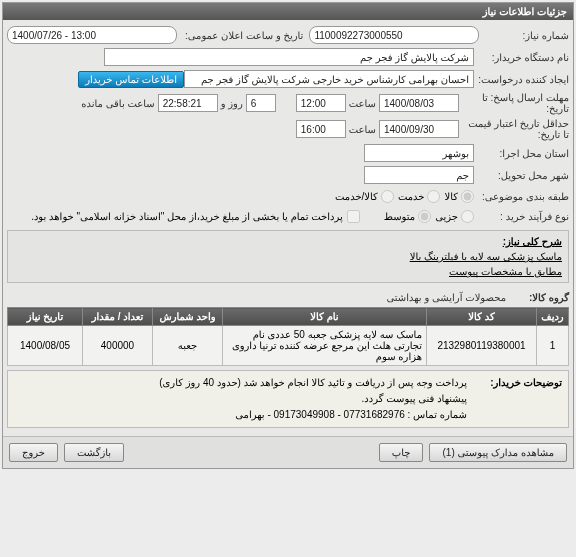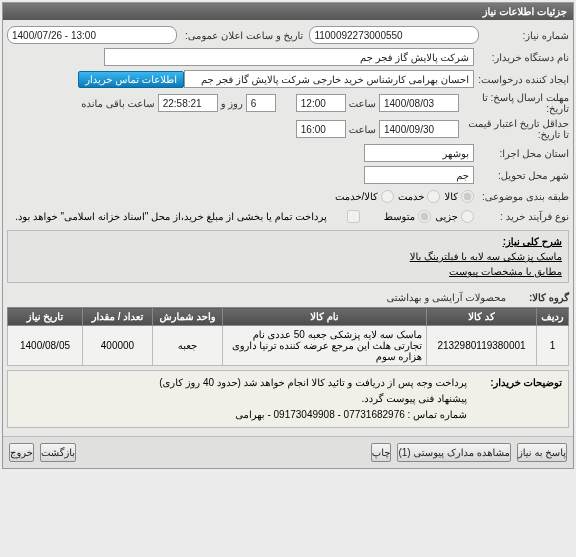--- a/index.html
+++ b/index.html
@@ -78,21 +78,21 @@
   color: #fff;
   border: 1px solid #0a6a9e;
   padding: 2px 6px;
   font-size: 10px;
   border-radius: 2px;
   cursor: pointer;
 }
 .chk {
   display: inline-flex;
   align-items: center;
-  gap: 20px;
+  gap: 4px;
   font-size: 10px;
 }
 .desc-box {
   background: #e4e4e2;
   border: 1px solid #bbb;
   padding: 3px 6px;
   margin: 4px 0;
   font-size: 10px;
   line-height: 1.5;
   text-decoration: underline;
@@ -126,21 +126,21 @@
   display: flex;
   gap: 6px;
   padding: 6px;
   background: #e0e0de;
   border-top: 1px solid #bbb;
   justify-content: flex-start;
 }
 .btn {
   background: linear-gradient(to bottom,#f5f5f5,#d8d8d8);
   border: 1px solid #888;
-  padding: 3px 0;
+  padding: 3px 12px;
   font-size: 10px;
   border-radius: 2px;
   cursor: pointer;
   color: #222;
 }
 .note-box {
   background: #f0efe8;
   border: 1px solid #bbb;
   padding: 4px 6px;
   margin: 4px 0;
@@ -283,21 +283,20 @@
       <div style="flex:1">
         <div>پرداخت وجه پس از دریافت و تائید کالا انجام خواهد شد (حدود 40 روز کاری)</div>
         <div>پیشنهاد فنی پیوست گردد.</div>
         <div>شماره تماس : 07731682976 - 09173049908 - بهرامی</div>
       </div>
     </div>
 
   </div>
 
   <div class="footer-btns">
-    <button class="btn">پاسخ به نیاز</button>
     <button class="btn">مشاهده مدارک پیوستی (1)</button>
     <button class="btn">چاپ</button>
     <div class="right-group">
       <button class="btn">بازگشت</button>
       <button class="btn">خروج</button>
     </div>
   </div>
 </div>
 
 </body></html>

